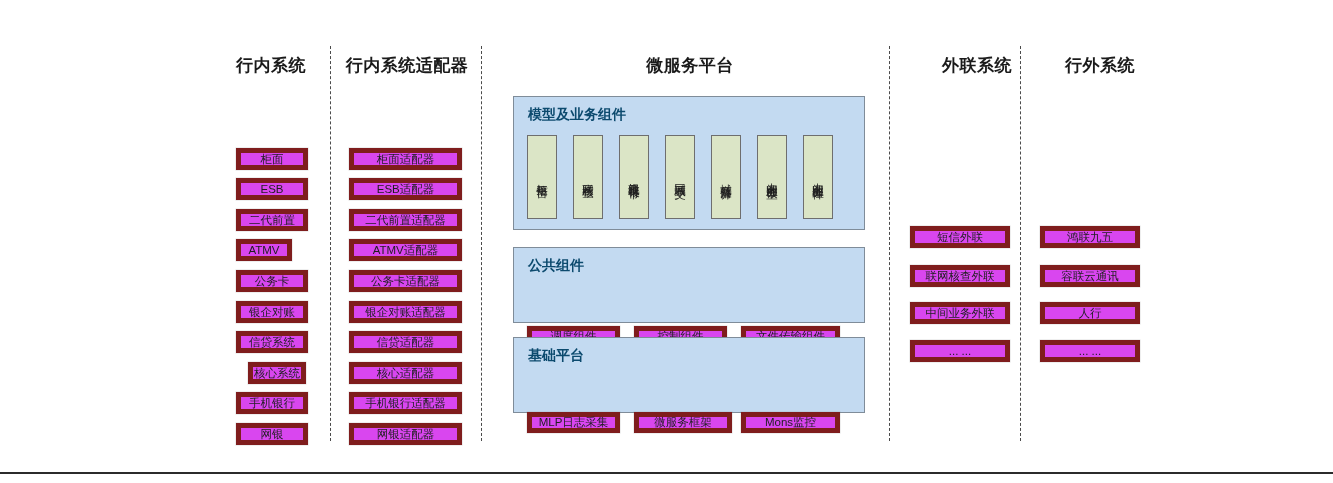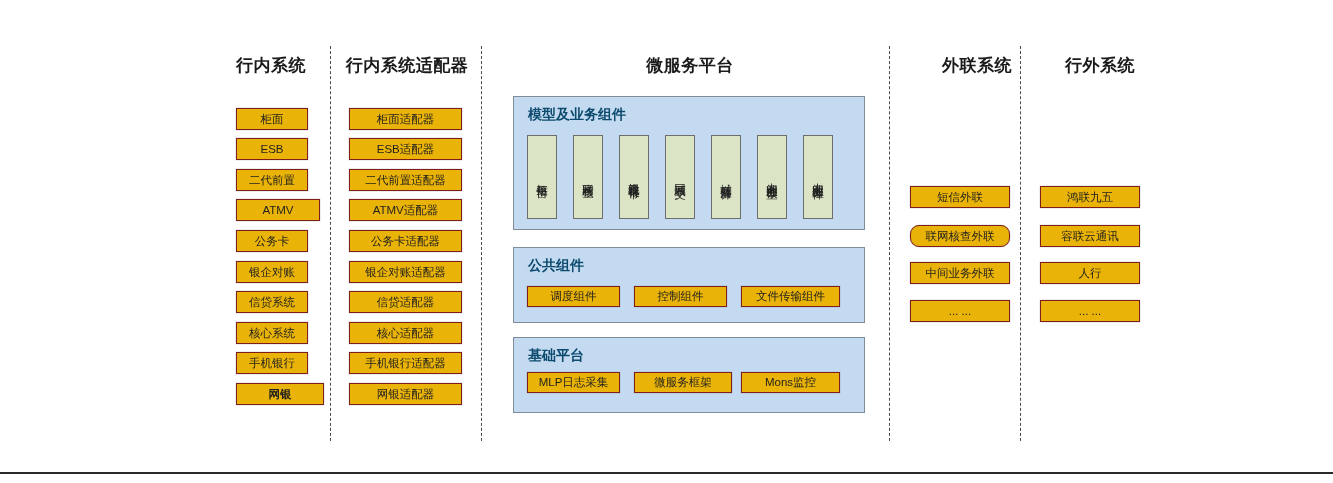--- a/index.html
+++ b/index.html
@@ -47,30 +47,31 @@
     top: 472px;
     width: 1333px;
     height: 0;
     border-top: 2px solid #2b2b2b;
   }
 
   
   .node {
     position: absolute;
     box-sizing: border-box;
-    background: #eab308;
-    border: 1px solid #7f1d1d;
+    background: #d946ef;
+    border: 5px solid #7f1d1d;
     display: flex;
     align-items: center;
     justify-content: center;
     font-size: 11.5px;
     color: #1f1f1f;
     text-align: center;
     white-space: nowrap;
     box-shadow: 0 0 0 0.5px rgba(120,120,120,0.25);
+    margin-top: 40px;
   }
 
   
   .node-vert {
     position: absolute;
     box-sizing: border-box;
     background: #dbe5c6;
     border: 1px solid #6e6e6e;
     display: flex;
     align-items: center;
@@ -119,27 +120,27 @@
   <div class="col-header" style="left:907px; top:54px; width:140px;">外联系统</div>
 
   <div class="divider" style="left:330px;"></div>
   <div class="divider" style="left:481px;"></div>
   <div class="divider" style="left:889px;"></div>
   <div class="divider" style="left:1020px;"></div>
 
   <div class="node" style="left:236px; top:108px;  width:72px; height:22px;">柜面</div>
   <div class="node" style="left:236px; top:138px;  width:72px; height:22px;">ESB</div>
   <div class="node" style="left:236px; top:169px;  width:72px; height:22px;">二代前置</div>
-  <div class="node" style="left:236px; top:199px;  width:84px; height:22px;">ATMV</div>
+  <div class="node" style="left:236px; top:199px;  width:56px; height:22px;">ATMV</div>
   <div class="node" style="left:236px; top:230px;  width:72px; height:22px;">公务卡</div>
   <div class="node" style="left:236px; top:261px;  width:72px; height:22px;">银企对账</div>
   <div class="node" style="left:236px; top:291px;  width:72px; height:22px;">信贷系统</div>
-  <div class="node" style="left:236px; top:322px;  width:72px; height:22px;">核心系统</div>
+  <div class="node" style="left:248px; top:322px;  width:58px; height:22px;">核心系统</div>
   <div class="node" style="left:236px; top:352px;  width:72px; height:22px;">手机银行</div>
-  <div class="node" style="left:236px; top:383px;  width:88px; height:22px;font-weight:bold;">网银</div>
+  <div class="node" style="left:236px; top:383px;  width:72px; height:22px;">网银</div>
 
   <div class="node" style="left:349px; top:108px;  width:113px; height:22px;">柜面适配器</div>
   <div class="node" style="left:349px; top:138px;  width:113px; height:22px;">ESB适配器</div>
   <div class="node" style="left:349px; top:169px;  width:113px; height:22px;">二代前置适配器</div>
   <div class="node" style="left:349px; top:199px;  width:113px; height:22px;">ATMV适配器</div>
   <div class="node" style="left:349px; top:230px;  width:113px; height:22px;">公务卡适配器</div>
   <div class="node" style="left:349px; top:261px;  width:113px; height:22px;">银企对账适配器</div>
   <div class="node" style="left:349px; top:291px;  width:113px; height:22px;">信贷适配器</div>
   <div class="node" style="left:349px; top:322px;  width:113px; height:22px;">核心适配器</div>
   <div class="node" style="left:349px; top:352px;  width:113px; height:22px;">手机银行适配器</div>
@@ -178,21 +179,21 @@
   <div class="node" style="left:741px; top:286px; width:99px; height:21px;">文件传输组件</div>
 
   <div class="panel" style="left:513px; top:337px; width:352px; height:76px;">
     <div class="panel-title">基础平台</div>
   </div>
   <div class="node" style="left:527px; top:372px; width:93px; height:21px;">MLP日志采集</div>
   <div class="node" style="left:634px; top:372px; width:98px; height:21px;">微服务框架</div>
   <div class="node" style="left:741px; top:372px; width:99px; height:21px;">Mons监控</div>
 
   <div class="node" style="left:910px; top:186px; width:100px; height:22px;">短信外联</div>
-  <div class="node" style="left:910px; top:225px; width:100px; height:22px;border-radius:9px;">联网核查外联</div>
+  <div class="node" style="left:910px; top:225px; width:100px; height:22px;">联网核查外联</div>
   <div class="node" style="left:910px; top:262px; width:100px; height:22px;">中间业务外联</div>
   <div class="node" style="left:910px; top:300px; width:100px; height:22px;">... ...</div>
 
   <div class="node" style="left:1040px; top:186px; width:100px; height:22px;">鸿联九五</div>
   <div class="node" style="left:1040px; top:225px; width:100px; height:22px;">容联云通讯</div>
   <div class="node" style="left:1040px; top:262px; width:100px; height:22px;">人行</div>
   <div class="node" style="left:1040px; top:300px; width:100px; height:22px;">... ...</div>
 
   <div class="bottom-rule"></div>
 

